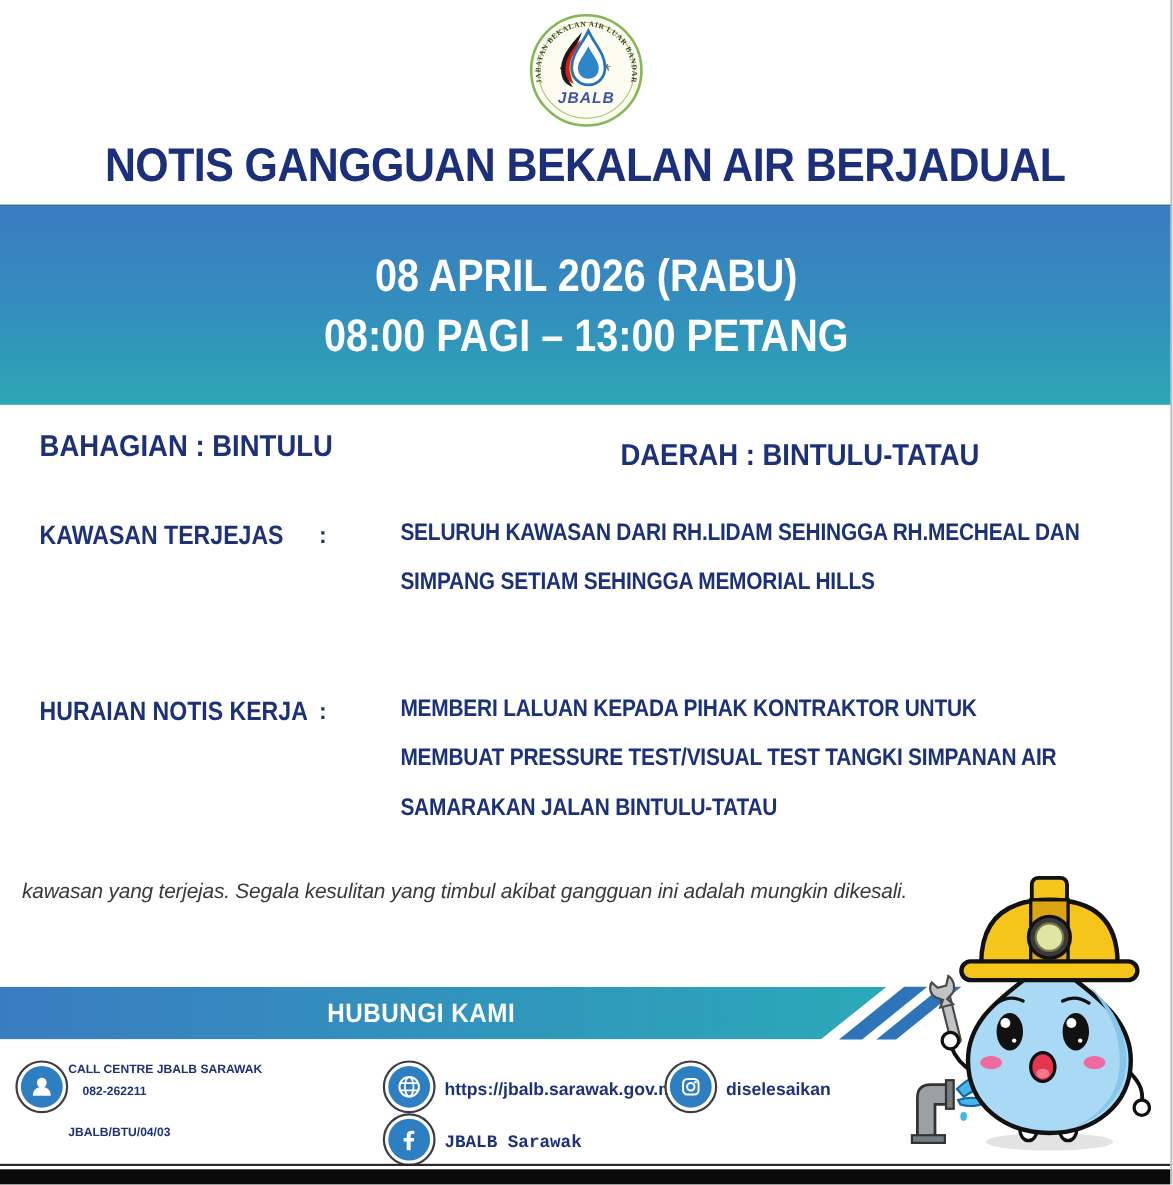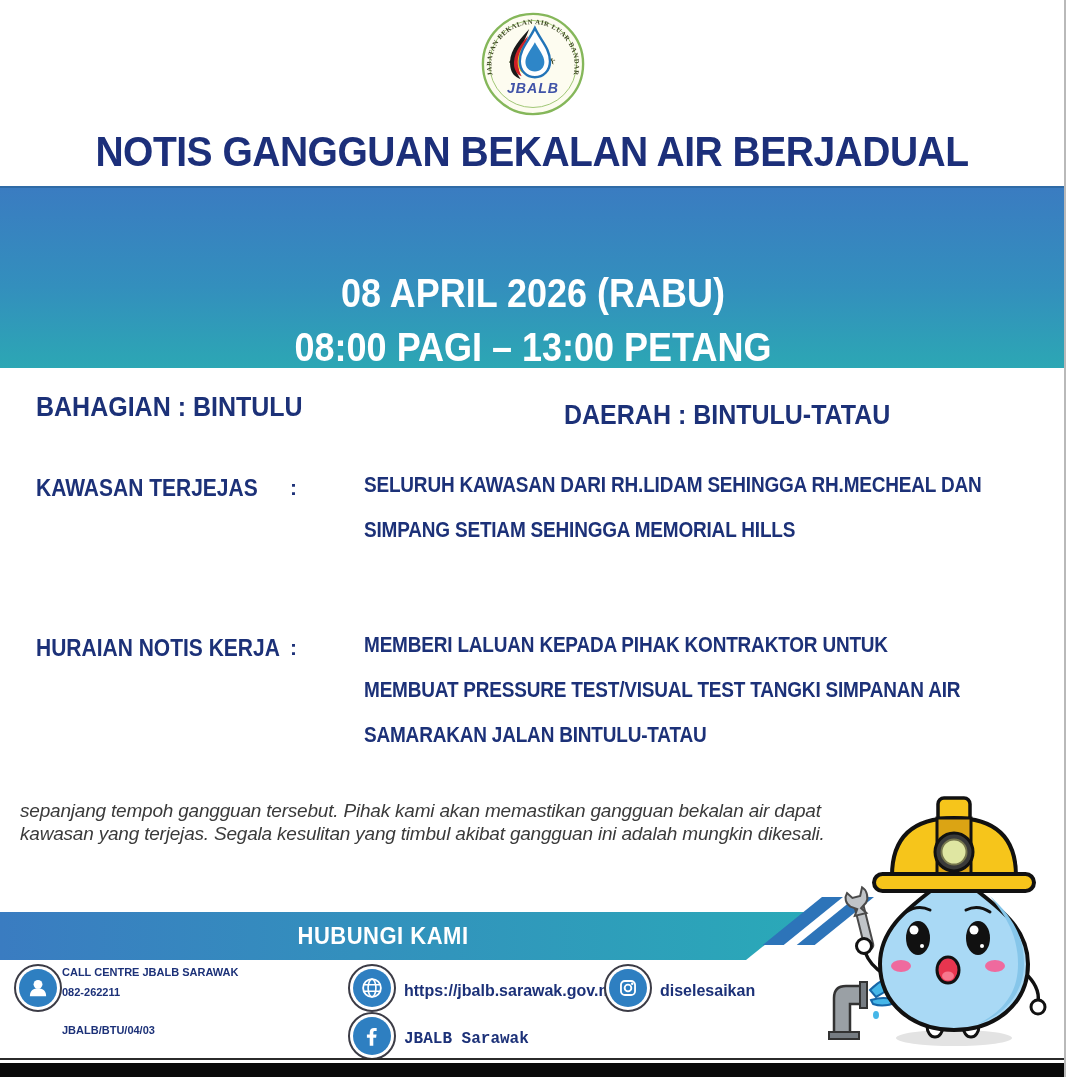--- a/index.html
+++ b/index.html
@@ -11,21 +11,21 @@
 
   
   .title{position:absolute;left:0;top:127px;width:100%;text-align:center;
          font-size:39px;font-weight:bold;color:#1c2f7a;letter-spacing:-0.5px;
          transform:scaleY(1.1);transform-origin:top center;white-space:nowrap;}
 
   
   .banner{position:absolute;left:0;top:186px;width:1066px;height:180px;
           background:linear-gradient(180deg,#3a7cc1 0%,#338fbd 55%,#2ca7b4 100%);
           border-top:2px solid #2f6ba6;display:flex;flex-direction:column;
-          align-items:center;justify-content:flex-end;gap:12px;}
+          align-items:center;justify-content:center;gap:12px;}
   .banner .line{color:#ffffff;font-weight:bold;font-size:36px;letter-spacing:0px;
           transform:scaleY(1.15);white-space:nowrap;}
 
   
   .lbl{color:#1c3178;font-weight:bold;}
   .bahagian{position:absolute;left:36px;top:392px;font-size:25px;transform:scaleY(1.1);}
   .daerah{position:absolute;left:564px;top:400px;font-size:25px;transform:scaleY(1.1);}
 
   
   .sec-label{position:absolute;left:36px;font-size:21px;font-weight:bold;color:#1c3178;transform:scaleY(1.15);white-space:nowrap;}
@@ -35,21 +35,21 @@
 
   
   .disclaimer{position:absolute;left:20px;top:799px;color:#3a3a3a;font-style:italic;
               font-size:19px;line-height:23px;letter-spacing:-0.2px;}
   .disclaimer div{white-space:nowrap;}
 
   
   .contact-bar{position:absolute;left:0;top:897px;width:806px;height:48px;
                background:linear-gradient(90deg,#3a7cc1 0%,#2aa9b8 100%);
                clip-path:polygon(0 0,100% 0,calc(100% - 60px) 100%,0 100%);
-               display:flex;align-items:center;justify-content:center;margin-top:15px;}
+               display:flex;align-items:center;justify-content:center;}
   .contact-bar span{color:#fff;font-weight:bold;font-size:22px;letter-spacing:0.5px;
                transform:scaleY(1.1);margin-right:40px;}
   .stripe{position:absolute;top:897px;height:48px;background:#2d74b9;
           transform:skewX(-51deg);transform-origin:top left;}
   .stripe.s1{left:822px;width:21px;}
   .stripe.s2{left:856px;width:18px;}
 
   
   .ic{position:absolute;width:48px;height:48px;border-radius:50%;background:#fff;
       border:2px solid #3c3c46;box-sizing:border-box;display:flex;align-items:center;justify-content:center;}
@@ -111,40 +111,39 @@
   <div class="sec-line" style="top:474px;">SELURUH KAWASAN DARI RH.LIDAM SEHINGGA RH.MECHEAL DAN</div>
   <div class="sec-line" style="top:519px;">SIMPANG SETIAM SEHINGGA MEMORIAL HILLS</div>
 
   <div class="sec-label" style="top:636px;">HURAIAN NOTIS KERJA</div>
   <div class="sec-colon" style="top:636px;">:</div>
   <div class="sec-line" style="top:634px;">MEMBERI LALUAN KEPADA PIHAK KONTRAKTOR UNTUK</div>
   <div class="sec-line" style="top:679px;">MEMBUAT PRESSURE TEST/VISUAL TEST TANGKI SIMPANAN AIR</div>
   <div class="sec-line" style="top:724px;">SAMARAKAN JALAN BINTULU-TATAU</div>
 
   <div class="disclaimer">
-    <div>sepanjang tempoh gangguan tersebut. Pihak kami akan memastikan gangguan bekalan air dapat</div>
     <div>kawasan yang terjejas. Segala kesulitan yang timbul akibat gangguan ini adalah mungkin dikesali.</div>
   </div>
 
   <div class="contact-bar">
     <span>HUBUNGI KAMI</span>
   </div>
   <div class="stripe s1"></div>
   <div class="stripe s2"></div>
 
   <div class="ic" style="left:14px;top:964px;">
     <div class="ic-in">
       <svg width="26" height="26" viewBox="0 0 24 24">
         <circle cx="12" cy="8.6" r="4.1" fill="#fff"></circle>
         <path d="M4.5,19.5 C4.5,14 8.2,12.2 12,12.2 C15.8,12.2 19.5,14 19.5,19.5 Z" fill="#fff"></path>
       </svg>
     </div>
   </div>
   <div class="ftxt" style="left:62px;top:966px;">CALL CENTRE JBALB SARAWAK</div>
-  <div class="ftxt" style="left:62px;top:986px;">082-262211</div>
+  <div class="ftxt" style="left:75px;top:986px;">082-262211</div>
   <div class="ftxt" style="left:62px;top:1024px;">JBALB/BTU/04/03</div>
 
   <div class="ic" style="left:348px;top:964px;">
     <div class="ic-in">
       <svg width="26" height="26" viewBox="0 0 24 24">
         <circle cx="12" cy="12" r="8.2" fill="none" stroke="#fff" stroke-width="1.7"></circle>
         <ellipse cx="12" cy="12" rx="3.6" ry="8.2" fill="none" stroke="#fff" stroke-width="1.5"></ellipse>
         <path d="M4,9 H20 M4,15 H20" stroke="#fff" stroke-width="1.5" fill="none"></path>
       </svg>
     </div>

